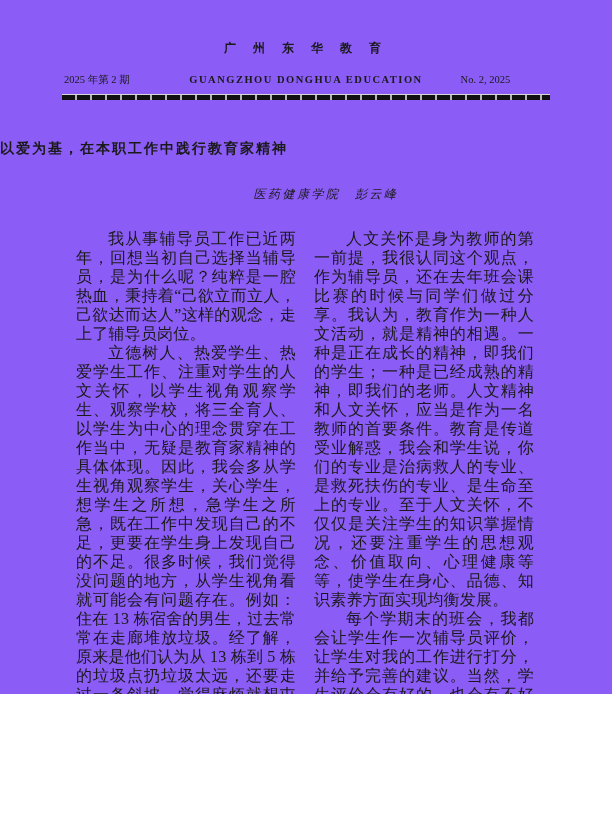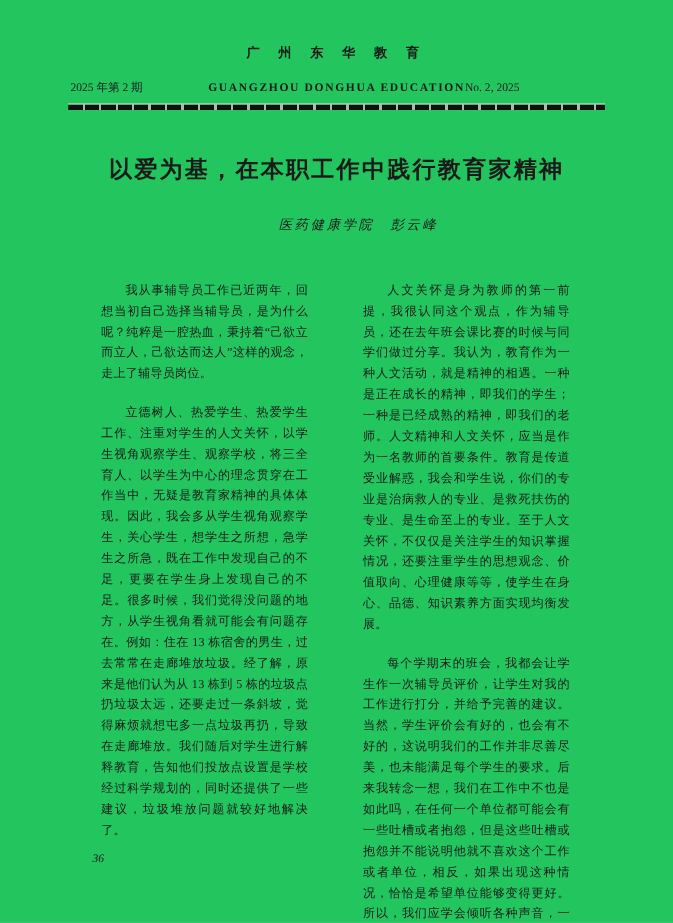--- a/index.html
+++ b/index.html
@@ -3,22 +3,22 @@
 <meta charset="utf-8">
 <style>
   html, body {
     margin: 0;
     padding: 0;
     background: #ffffff;
   }
   .page {
     position: relative;
     width: 612px;
-    height: 839px;
-    background: #22c55e;
+    height: 694px;
+    background: #8b5cf6;
     color: #1a1a1a;
     font-family: "Liberation Serif", "DejaVu Serif", serif;
     overflow: hidden;
     box-sizing: border-box;
   }
   
   .header {
     padding-top: 40px;
   }
   .journal-cn {
@@ -36,35 +36,35 @@
     margin-top: 16px;
     font-size: 10.5px;
   }
   .issue-left { text-align: left; }
   .journal-en {
     text-align: center;
     letter-spacing: 1.5px;
     font-weight: bold;
     font-size: 10.5px;
   }
-  .issue-right { text-align: left; }
+  .issue-right { text-align: center; }
   .rule {
     margin: 7px 62px 0 62px;
     height: 5px;
     background:
       repeating-linear-gradient(90deg, #111 0px, #111 13px, #b5b5b5 13px, #b5b5b5 15px);
     border-top: 1px solid #d8d8d8;
   }
   
   .title {
     margin-top: 40px;
-    text-align: center;
+    text-align: left;
     font-family: "Liberation Sans", "DejaVu Sans", sans-serif;
     font-weight: bold;
-    font-size: 21px;
+    font-size: 14px;
     letter-spacing: 2px;
   }
   .byline {
     margin-top: 28px;
     text-align: center;
     font-size: 12px;
     font-style: italic;
     letter-spacing: 2.5px;
     padding-left: 40px;
   }
@@ -73,22 +73,22 @@
     display: flex;
     gap: 18px;
     padding: 0 76px;
     margin-top: 26px;
   }
   .column {
     width: 220px;
     flex: 0 0 220px;
   }
   .column p {
-    margin: 16px;
-    font-size: 11px;
+    margin: 0;
+    font-size: 16px;
     line-height: 19px;
     text-align: justify;
     text-indent: 2em;
     letter-spacing: 0.2px;
   }
   .column p.note {
     font-style: italic;
     letter-spacing: 0.6px;
   }
   

